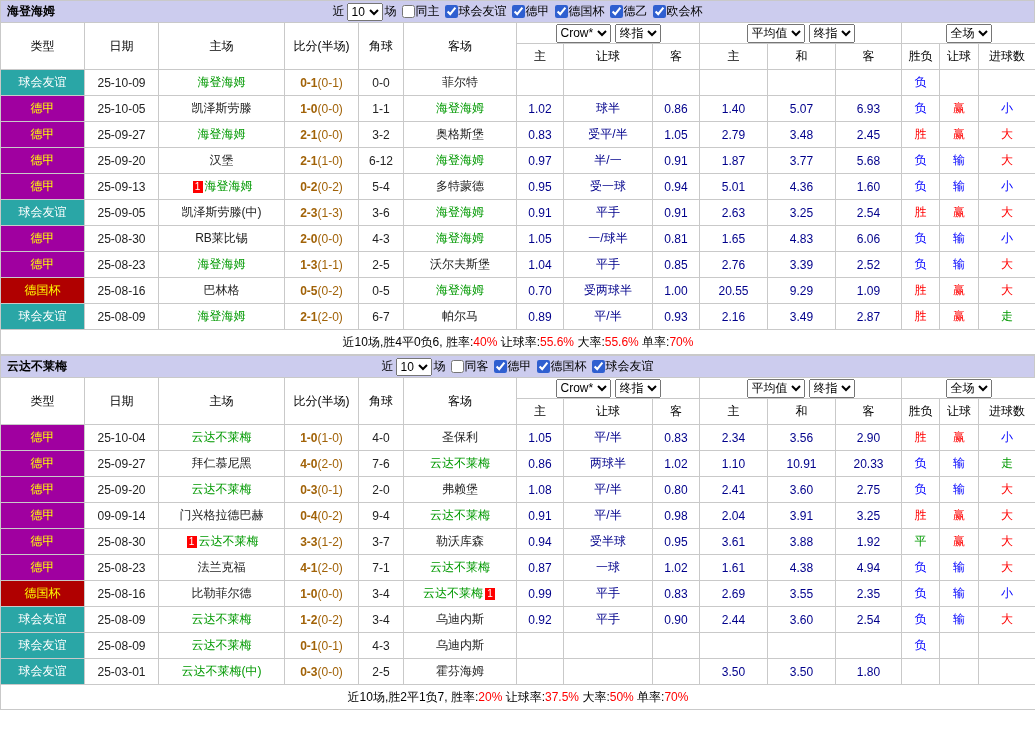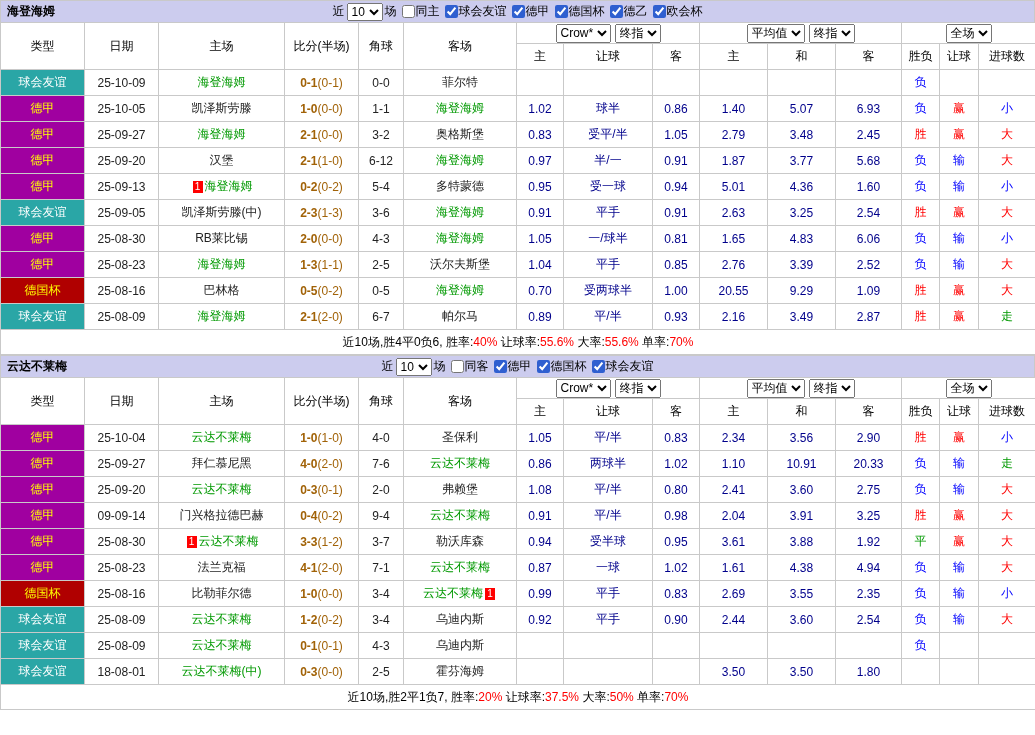--- a/index.html
+++ b/index.html
@@ -515,21 +515,21 @@
               <td class="odds"></td>
               <td class="odds"></td>
               <td class="odds"></td>
               <td class="odds"></td>
               <td class="res-b">负</td>
               <td></td>
               <td></td>
             </tr>
             <tr>
               <td class="t-friendly">球会友谊</td>
-              <td>18-08-01</td>
+              <td>25-03-01</td>
               <td><span class="team focus">云达不莱梅(中)</span></td>
               <td class="score"><b>0-3</b>(0-0)</td>
               <td>2-5</td>
               <td><span class="team">霍芬海姆</span></td>
               <td class="odds"></td>
               <td class="odds"></td>
               <td class="odds"></td>
               <td class="odds">3.50</td>
               <td class="odds">3.50</td>
               <td class="odds">1.80</td>

